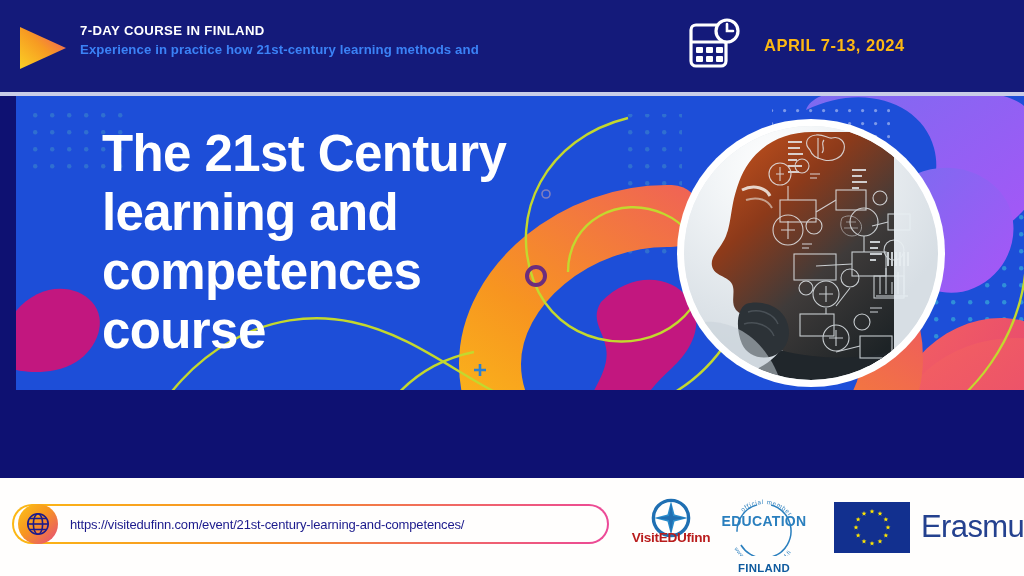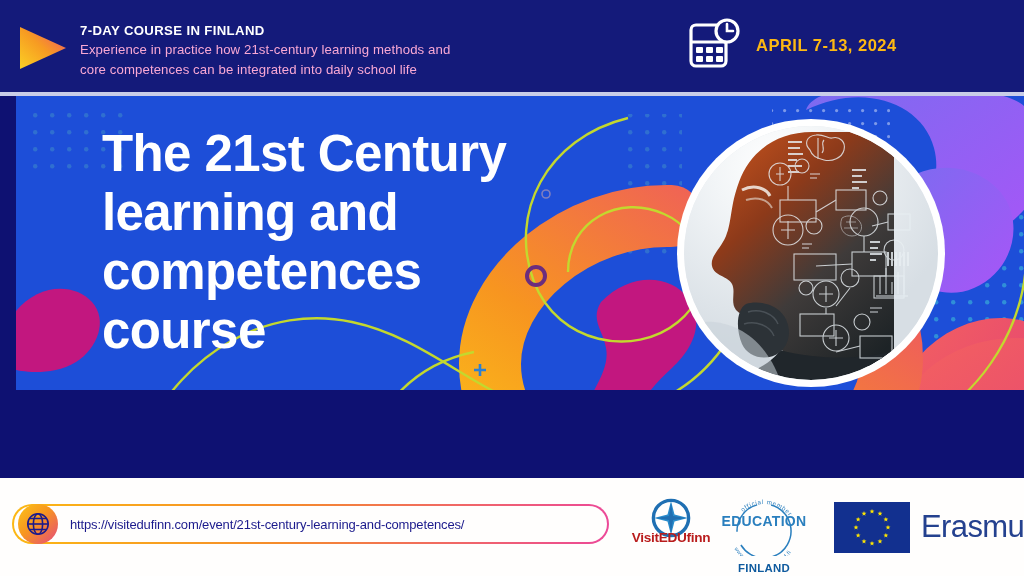--- a/index.html
+++ b/index.html
@@ -37,31 +37,31 @@
   #topbar-text {
     position: absolute; left: 80px; top: 21px;
     z-index: 21;
   }
   .tb-line1 {
     font-size: 13.2px; font-weight: bold; color: #ffffff;
     letter-spacing: 0.35px; line-height: 19px;
     white-space: nowrap;
   }
   .tb-line2, .tb-line3 {
-    font-size: 13.2px; font-weight: normal; color: #f9a8d4;
+    font-size: 13.2px; font-weight: bold; color: #3b82f6;
     letter-spacing: 0.1px; line-height: 20px;
     white-space: nowrap;
   }
   #date-block {
     position: absolute; left: 688px; top: 18px;
     display: flex; align-items: center; gap: 14px;
     z-index: 21;
   }
   #calendar-icon { width: 54px; height: 52px; flex: 0 0 auto; }
-  #date-text { padding-top: 2px; }
+  #date-text { padding-top: 2px; margin-left: 8px; }
   .date-line {
     font-size: 16.5px; font-weight: bold; color: #fcb813;
     letter-spacing: 0.5px; line-height: 23px; white-space: nowrap;
   }
 
   
   #hero {
     position: absolute; left: 16px; top: 96px;
     width: 1024px; height: 294px;
     background: #1d4ed8;
@@ -421,21 +421,20 @@
         <stop offset="50%" stop-color="#f79b22"></stop>
         <stop offset="100%" stop-color="#ec4b6f"></stop>
       </linearGradient>
     </defs>
     <path d="M6,3 L52,24 L6,45 Z" fill="url(#playGrad)"></path>
   </svg>
 
   <div id="topbar-text">
     <div class="tb-line1">7-DAY COURSE IN FINLAND</div>
     <div class="tb-line2">Experience in practice how 21st-century learning methods and</div>
-    <div class="tb-line3">core competences can be integrated into daily school life</div>
   </div>
 
   <div id="date-block">
     <svg id="calendar-icon" viewBox="0 0 54 52">
       <g fill="none" stroke="#ffffff" stroke-width="3.2" stroke-linejoin="round">
         <path d="M3,12 a5,5 0 0 1 5,-5 H33 a5,5 0 0 1 5,5 V43 a5,5 0 0 1 -5,5 H8 a5,5 0 0 1 -5,-5 Z"></path>
         <path d="M3,24 H38"></path>
       </g>
       <g fill="#ffffff">
         <rect x="8" y="29" width="7" height="6" rx="1"></rect>

